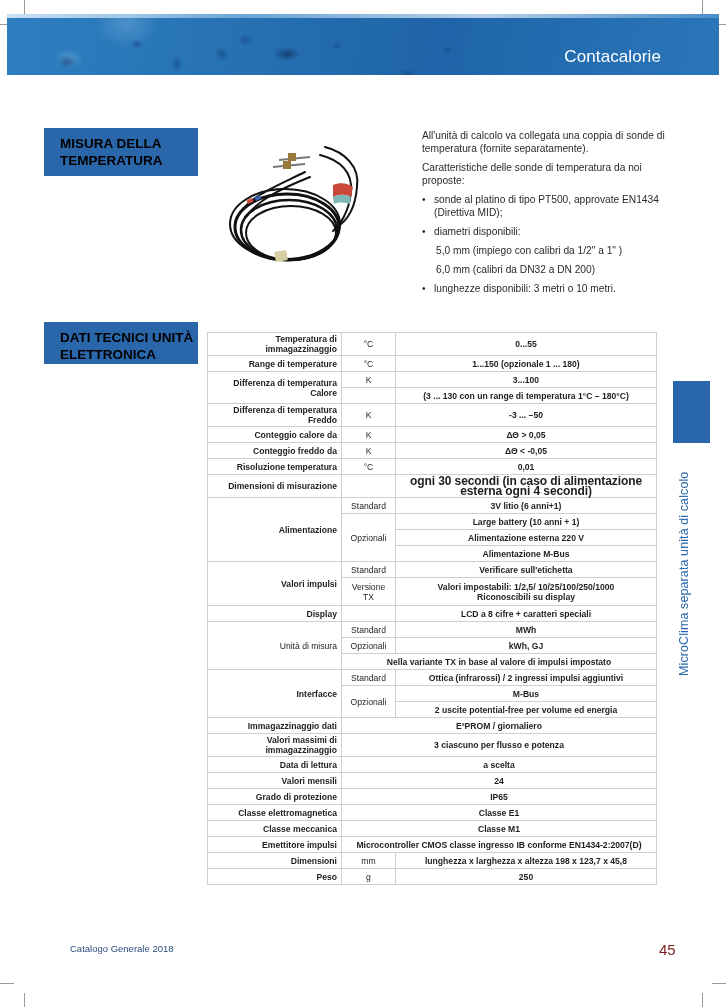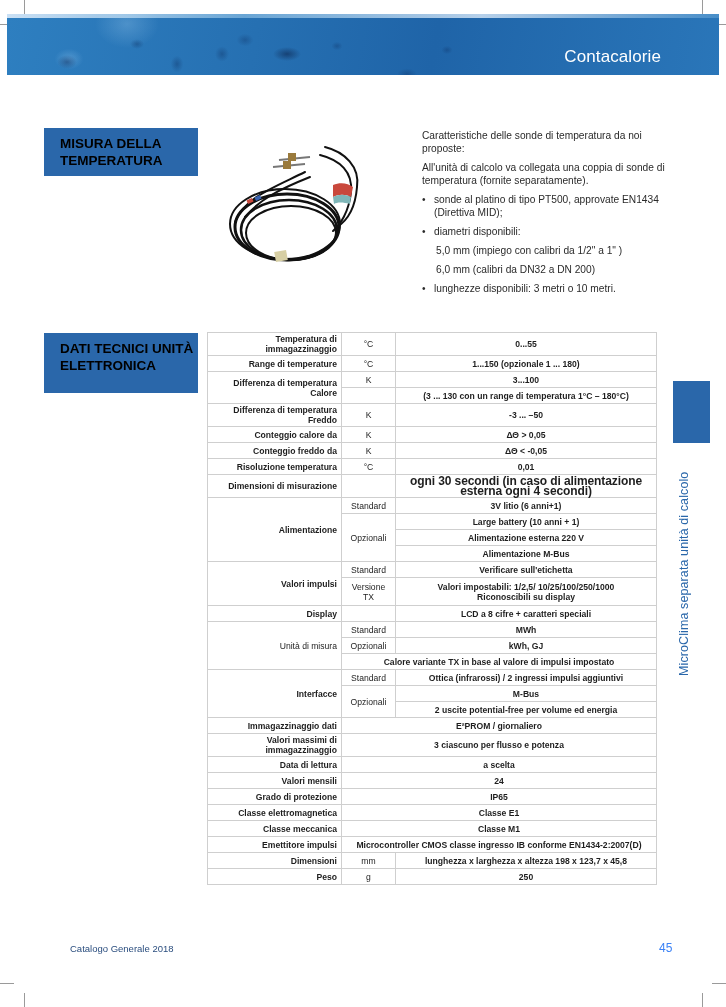--- a/index.html
+++ b/index.html
@@ -72,21 +72,21 @@
   
   .side-block { position: absolute; left: 673px; top: 381px; width: 37px; height: 62px; background: #2a67aa; }
   .side-text {
     position: absolute; left: 677px; top: 676px;
     transform-origin: left top; transform: rotate(-90deg);
     color: #2a67aa; font-size: 12.5px; white-space: nowrap; letter-spacing: 0.1px;
   }
 
   
   .footer-left { position: absolute; left: 70px; top: 943px; font-size: 9.5px; color: #2a4d7e; }
-  .footer-page { position: absolute; left: 659px; top: 941px; font-size: 12px; color: #3b82f6; }
+  .footer-page { position: absolute; left: 659px; top: 941px; font-size: 15px; color: #7f1d1d; }
 </style>
 </head>
 <body>
 
 <div class="crop" style="left:24px;top:0;width:1px;height:14px;"></div>
 <div class="crop" style="left:0;top:24px;width:14px;height:1px;"></div>
 <div class="crop" style="left:702px;top:0;width:1px;height:14px;"></div>
 <div class="crop" style="left:712px;top:24px;width:14px;height:1px;"></div>
 <div class="crop" style="left:24px;top:993px;width:1px;height:14px;"></div>
 <div class="crop" style="left:0;top:983px;width:14px;height:1px;"></div>
@@ -118,43 +118,43 @@
   <rect x="73" y="26" width="8" height="8" fill="#9a7a3c"></rect>
   <rect x="68" y="34" width="8" height="8" fill="#9a7a3c"></rect>
   <path d="M118 58 C 125 55, 133 56, 138 60 L 136 70 C 130 67, 124 67, 118 70 Z" fill="#c9483c"></path>
   <path d="M118 70 C 124 67, 130 67, 136 70 L 135 77 C 128 75, 122 75, 119 77 Z" fill="#7fb6b8"></path>
   <rect x="32" y="72" width="6" height="4" fill="#c9483c" transform="rotate(-25 35 74)"></rect>
   <rect x="40" y="69" width="6" height="4" fill="#3a62b0" transform="rotate(-25 43 71)"></rect>
   <rect x="60" y="124" width="12" height="10" fill="#d7cfa4" transform="rotate(-10 66 129)"></rect>
 </svg>
 
 <div class="desc">
+  <p>All'unità di calcolo va collegata una coppia di sonde di temperatura (fornite separatamente).</p>
   <p>Caratteristiche delle sonde di temperatura da noi proposte:</p>
-  <p>All'unità di calcolo va collegata una coppia di sonde di temperatura (fornite separatamente).</p>
   <ul>
     <li>
       <span class="bullet">•</span>
       <span>sonde al platino di tipo PT500, approvate EN1434 (Direttiva MID);</span>
     </li>
     <li>
       <span class="bullet">•</span>
       <span>diametri disponibili:</span>
     </li>
   </ul>
   <div class="sub">5,0 mm (impiego con calibri da 1/2" a 1" )</div>
   <div class="sub">6,0 mm (calibri da DN32 a DN 200)</div>
   <ul>
     <li>
       <span class="bullet">•</span>
       <span>lunghezze disponibili: 3 metri o 10 metri.</span>
     </li>
   </ul>
 </div>
 
-<div class="section-box" style="top:333px;height:60px;">
+<div class="section-box" style="top:322px;height:42px;">
   <div>DATI TECNICI UNITÀ</div>
   <div>ELETTRONICA</div>
 </div>
 
 <table class="spec">
   <tbody>
       <tr class="tall">
     <td class="label">Temperatura di immagazzinaggio</td>
     <td class="unit">°C</td>
     <td class="val">0...55</td>
@@ -236,21 +236,21 @@
   <tr>
     <td class="label normal" rowspan="3">Unità di misura</td>
     <td class="unit">Standard</td>
     <td class="val">MWh</td>
   </tr>
   <tr>
     <td class="unit">Opzionali</td>
     <td class="val">kWh, GJ</td>
   </tr>
   <tr>
-    <td class="val" colspan="2">Calore variante TX in base al valore di impulsi impostato</td>
+    <td class="val" colspan="2">Nella variante TX in base al valore di impulsi impostato</td>
   </tr>
 
   <tr>
     <td class="label" rowspan="3">Interfacce</td>
     <td class="unit">Standard</td>
     <td class="val">Ottica (infrarossi) / 2 ingressi impulsi aggiuntivi</td>
   </tr>
   <tr>
     <td class="unit" rowspan="2">Opzionali</td>
     <td class="val">M-Bus</td>

